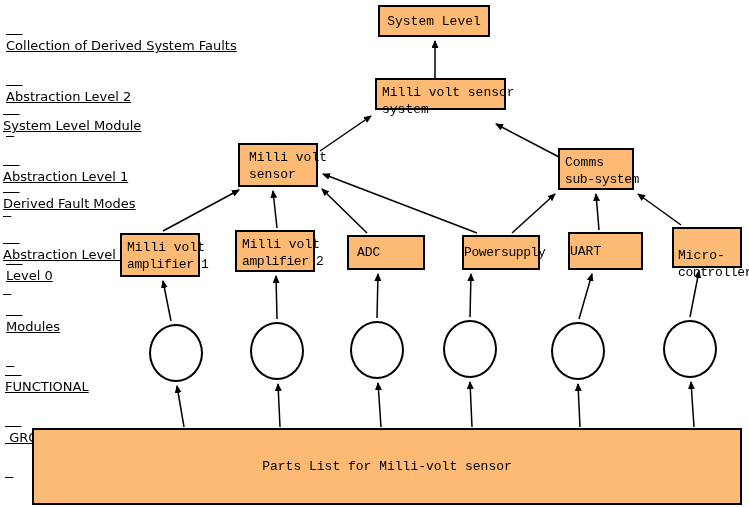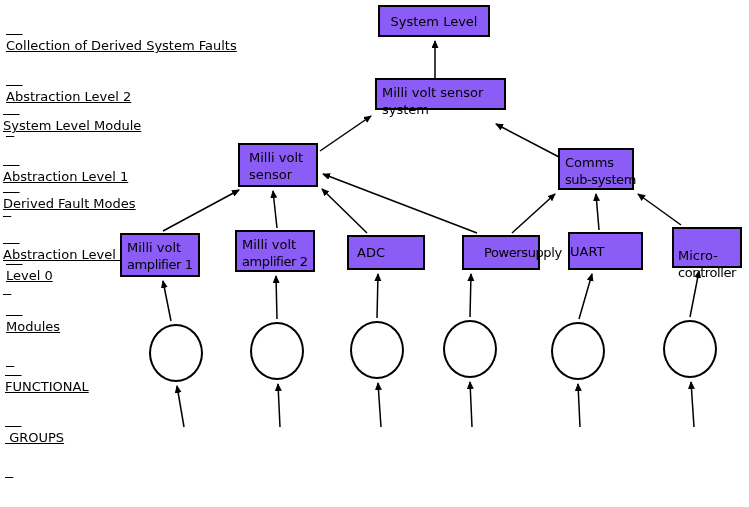--- a/index.html
+++ b/index.html
@@ -1,20 +1,20 @@
 <!DOCTYPE html>
 <html><head>
 <meta charset="utf-8">
 <style>
   html,body{margin:0;padding:0;background:#ffffff;}
   body{font-family:"DejaVu Sans","Liberation Sans",sans-serif;color:#000;}
   .canvas{position:relative;width:749px;height:507px;background:#fff;overflow:hidden;}
   svg.arrows{position:absolute;left:0;top:0;}
-  .node{position:absolute;border:2px solid #000;background:#8b5cf6;font-size:13px;line-height:17px;
-        padding:4px 5px;box-sizing:border-box;}
+  .node{position:absolute;border:2px solid #000;background:#fdba74;font-size:13px;line-height:17px;
+        padding:4px 5px;box-sizing:border-box;font-family:Liberation Mono, monospace;}
   .ln{display:block;white-space:pre;}
   .node.centered{display:flex;align-items:center;justify-content:center;text-align:center;padding:0;}
   .node.vcenter{display:flex;flex-direction:column;justify-content:center;}
   .tight{letter-spacing:-0.4px;}
   .label{position:absolute;font-size:13px;line-height:17px;white-space:pre;text-decoration:underline;}
   .ellipse{position:absolute;border:2px solid #000;border-radius:50%;background:#fff;box-sizing:border-box;}
 </style>
 </head>
 <body>
 
@@ -97,33 +97,36 @@
 
   <div class="node" style="left:235px;top:230px;width:80px;height:42px">
     <span class="ln">Milli volt</span>
     <span class="ln tight">amplifier 2</span>
   </div>
 
   <div class="node vcenter" style="left:347px;top:235px;width:78px;height:35px;padding-left:8px">
     <span class="ln">ADC</span>
   </div>
 
-  <div class="node vcenter" style="left:462px;top:235px;width:78px;height:35px;padding-left:20px">
+  <div class="node vcenter" style="left:462px;top:235px;width:78px;height:35px;padding-left:0">
     <span class="ln tight">Powersupply</span>
   </div>
 
   <div class="node vcenter" style="left:568px;top:232px;width:75px;height:38px;padding-left:0">
     <span class="ln">UART</span>
   </div>
 
   <div class="node" style="left:672px;top:227px;width:70px;height:41px;padding:18px 4px">
     <span class="ln">Micro-</span>
     <span class="ln tight">controller</span>
   </div>
 
+  <div class="node centered" style="left:32px;top:428px;width:710px;height:77px">
+    <span class="ln">Parts List for Milli-volt sensor</span>
+  </div>
 
   <div class="ellipse" style="left:149px;top:324px;width:54px;height:58px"></div>
   <div class="ellipse" style="left:250px;top:322px;width:54px;height:58px"></div>
   <div class="ellipse" style="left:350px;top:321px;width:54px;height:58px"></div>
   <div class="ellipse" style="left:443px;top:320px;width:54px;height:58px"></div>
   <div class="ellipse" style="left:551px;top:322px;width:54px;height:58px"></div>
   <div class="ellipse" style="left:663px;top:320px;width:54px;height:58px"></div>
 
 </div>
 

